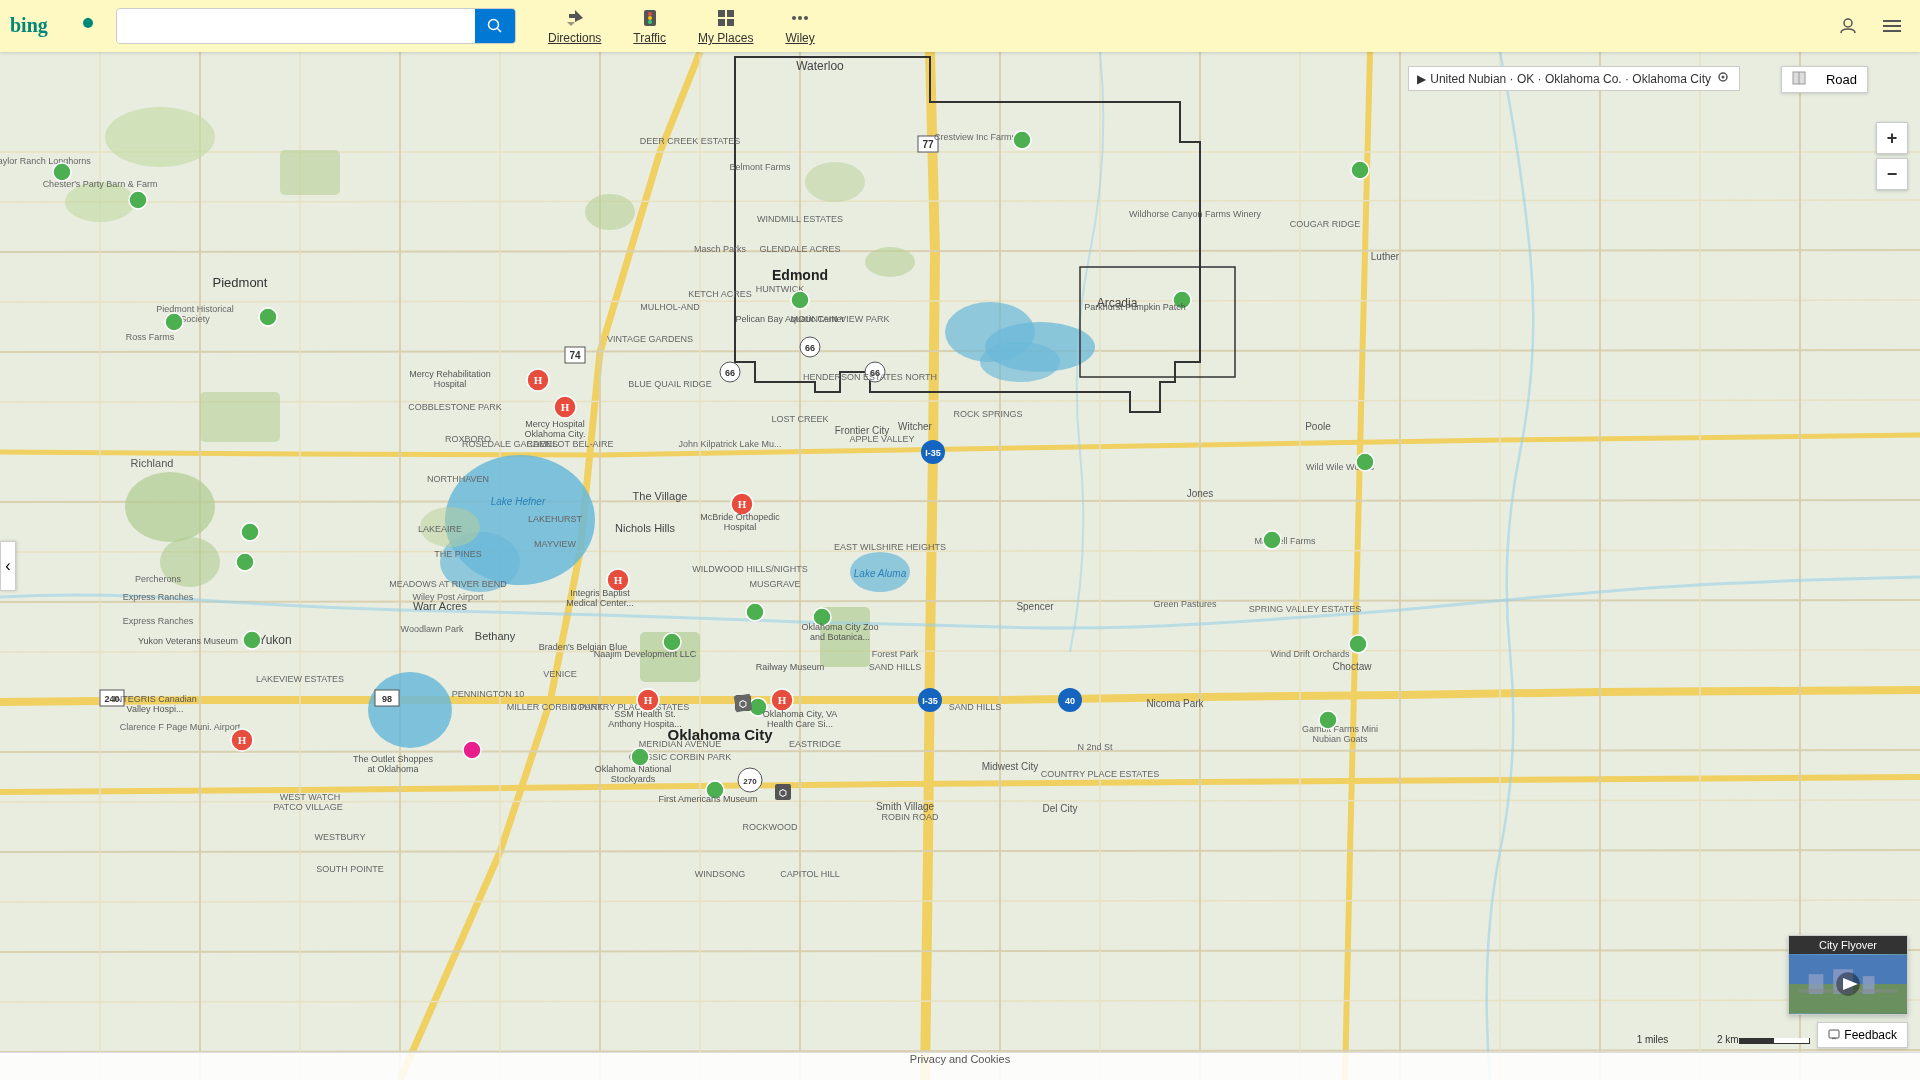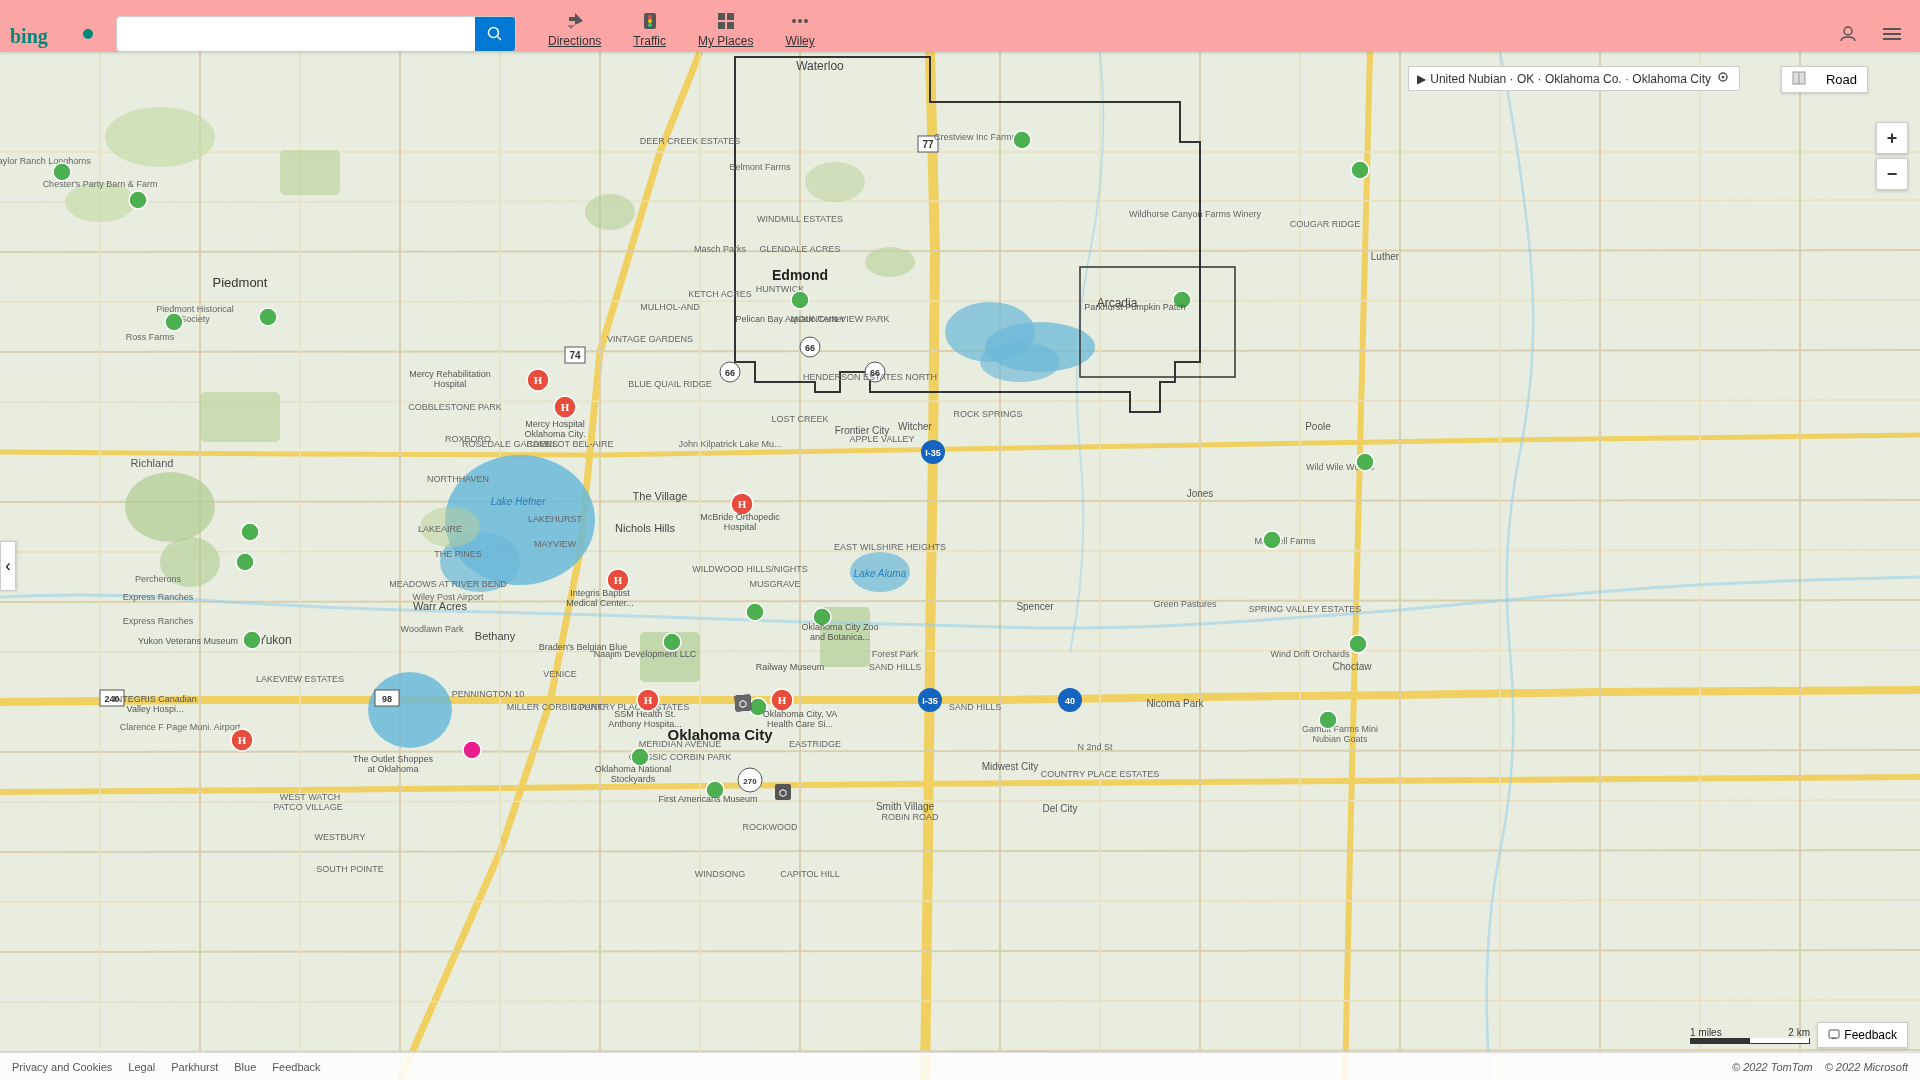--- a/index.html
+++ b/index.html
@@ -3,23 +3,23 @@
   <meta charset="utf-8">
   <style>
     * { margin: 0; padding: 0; box-sizing: border-box; }
     body { width: 1920px; height: 1080px; overflow: hidden; font-family: 'Segoe UI', Arial, sans-serif; position: relative; }
 
     
     #header {
       position: absolute;
       top: 0; left: 0; right: 0;
       height: 52px;
-      background: #fca5a5;
-      display: flex;
-      align-items: flex-end;
+      background: #fef9c3;
+      display: flex;
+      align-items: center;
       z-index: 100;
       box-shadow: 0 1px 3px rgba(0,0,0,0.15);
       padding: 0 10px;
       gap: 8px;
     }
 
     #bing-logo {
       display: flex;
       align-items: center;
       margin-right: 8px;
@@ -211,20 +211,21 @@
       height: 28px;
       background: rgba(255,255,255,0.85);
       display: flex;
       align-items: center;
       padding: 0 12px;
       gap: 16px;
       font-size: 11px;
       color: #555;
       z-index: 50;
       border-top: 1px solid #ddd;
+      flex-direction: column;
     }
 
     .footer-link {
       cursor: pointer;
       text-decoration: none;
       color: #555;
     }
 
     #footer-right {
       margin-left: auto;
@@ -258,21 +259,21 @@
       position: absolute;
       bottom: 35px;
       right: 110px;
       z-index: 50;
       font-size: 10px;
       color: #333;
     }
 
     .scale-bar {
       display: flex;
-      flex-direction: column;
+      flex-direction: row;
       align-items: flex-end;
     }
 
     .scale-labels {
       display: flex;
       justify-content: space-between;
       width: 100%;
       font-size: 10px;
     }
 
@@ -778,20 +779,39 @@
       </svg>
     </button>
   </div>
 
   
   <div id="sidebar-toggle">
     <span>‹</span>
   </div>
 
   
+  <div id="city-flyover">
+    <div class="flyover-header">
+      <span>City Flyover</span>
+    </div>
+    <div class="flyover-img">
+
+      <svg width="120" height="60" viewBox="0 0 120 60">
+        <rect width="120" height="60" fill="#4a7ab8"></rect>
+        <rect x="0" y="30" width="120" height="30" fill="#6a9060"></rect>
+        <rect x="20" y="20" width="15" height="20" fill="#8b9dc3" opacity="0.8"></rect>
+        <rect x="45" y="15" width="20" height="25" fill="#8b9dc3" opacity="0.8"></rect>
+        <rect x="75" y="22" width="12" height="18" fill="#8b9dc3" opacity="0.8"></rect>
+        <rect x="10" y="35" width="100" height="4" fill="#888" opacity="0.5"></rect>
+
+        <circle cx="60" cy="30" r="12" fill="rgba(0,0,0,0.4)"></circle>
+        <polygon points="55,24 70,30 55,36" fill="white"></polygon>
+      </svg>
+    </div>
+  </div>
 
   
   <div id="scale">
     <div class="scale-bar">
       <div class="scale-labels">
         <span>1 miles</span>
         <span>2 km</span>
       </div>
       <div class="scale-line"></div>
     </div>

